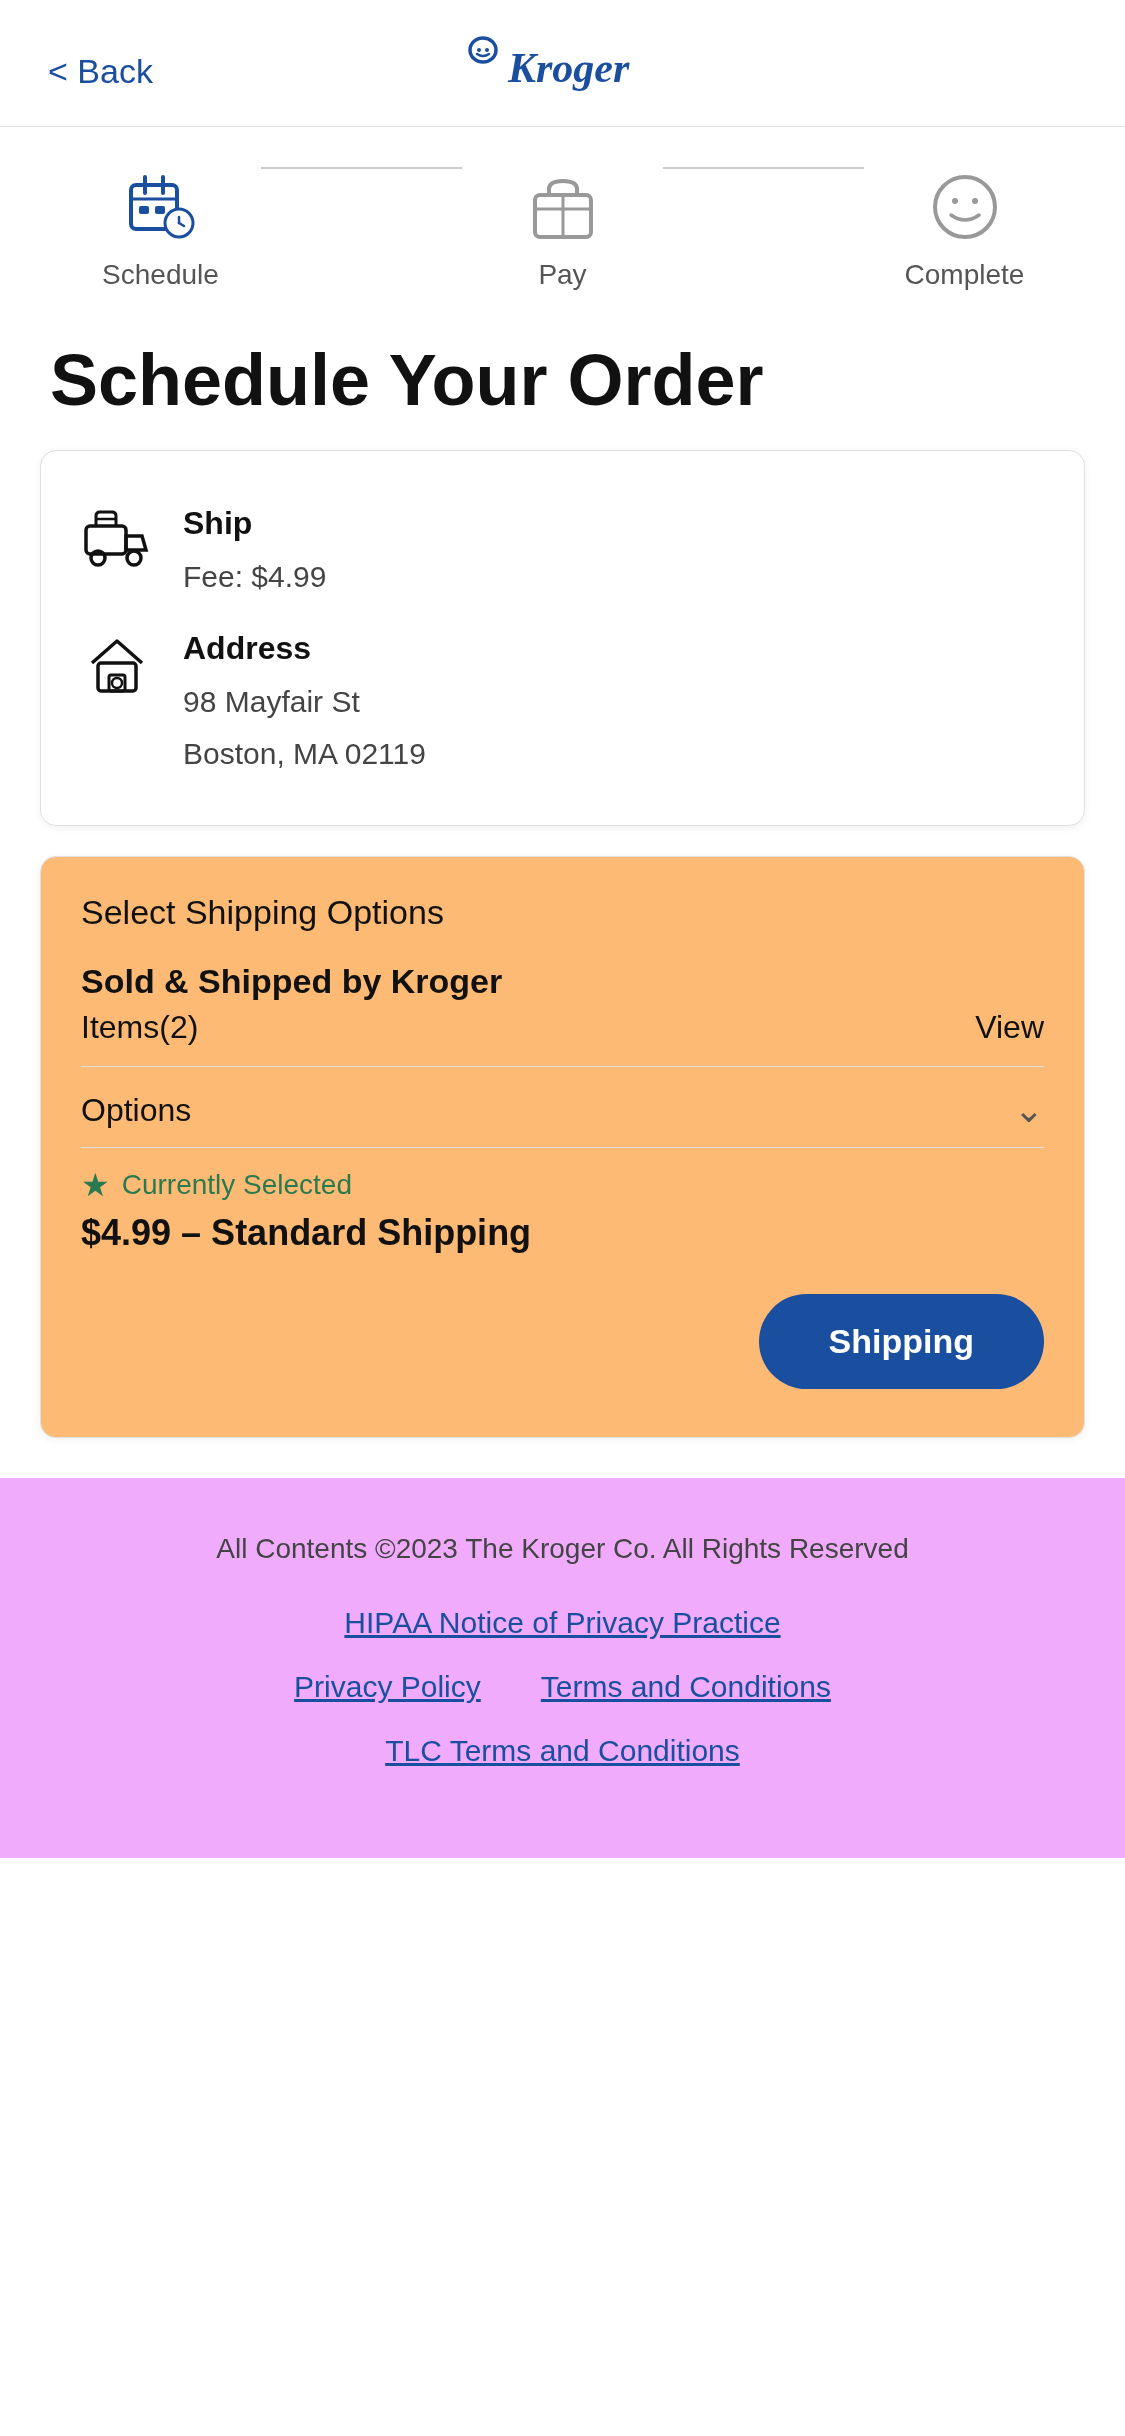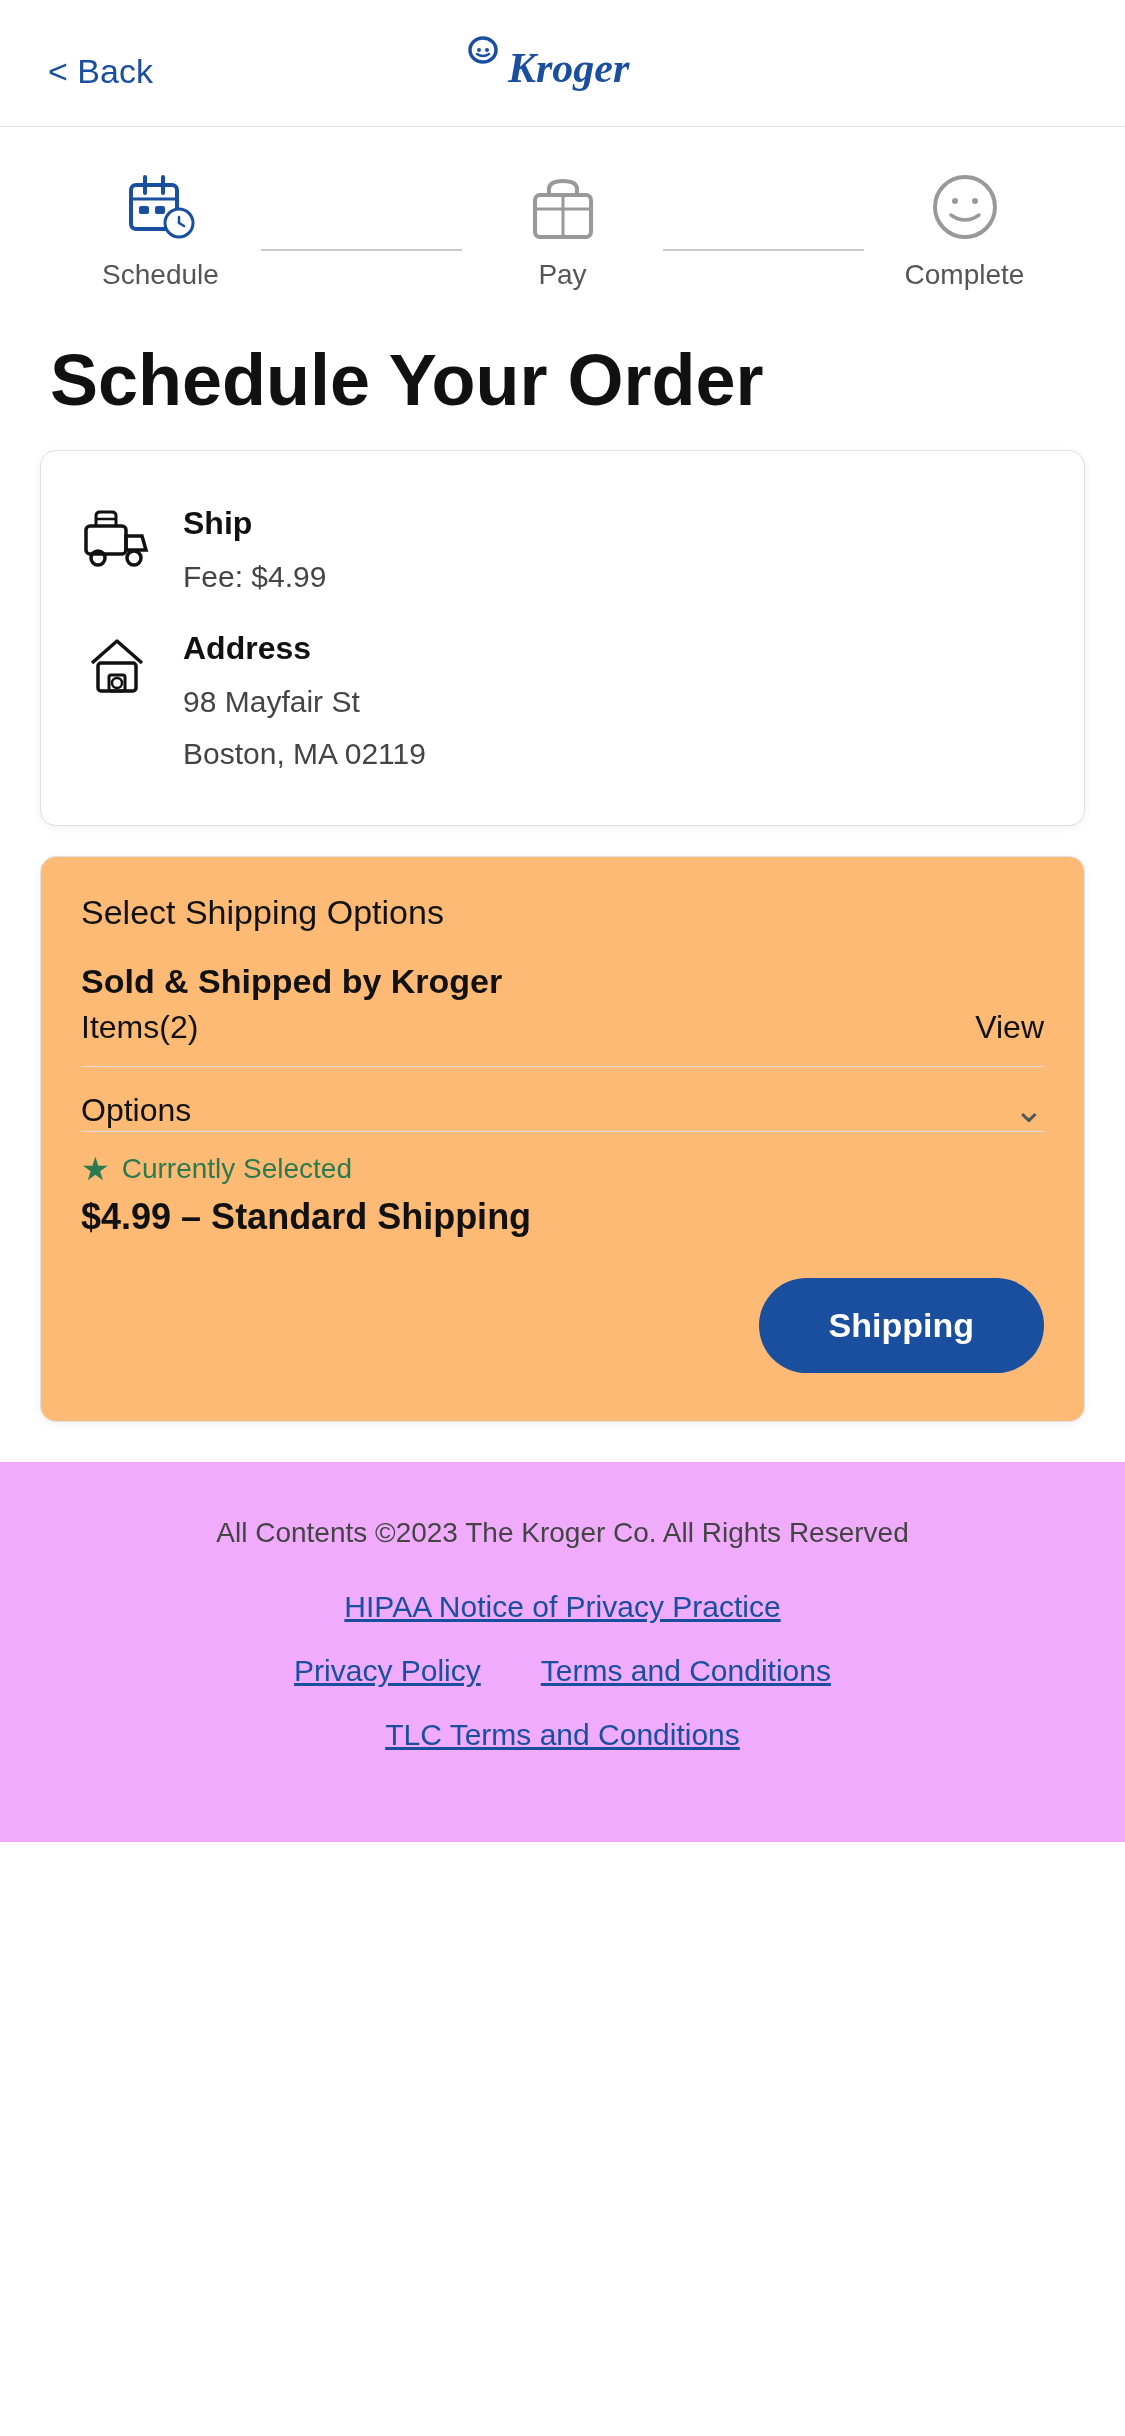--- a/index.html
+++ b/index.html
@@ -36,21 +36,21 @@
       justify-content: center;
     }
     .kroger-logo svg {
       width: 220px;
       height: 60px;
     }
 
     
     .progress-bar {
       display: flex;
-      align-items: flex-end;
+      align-items: flex-start;
       justify-content: space-between;
       padding: 40px 60px 20px;
       position: relative;
     }
     .step {
       display: flex;
       flex-direction: column;
       align-items: center;
       gap: 12px;
       flex: 1;
@@ -163,21 +163,21 @@
     .view-link {
       font-size: 32px;
       color: #111;
       text-decoration: none;
       cursor: pointer;
     }
     .options-row {
       display: flex;
       justify-content: space-between;
       align-items: center;
-      padding: 22px 0 0;
+      padding: 22px 0 16px;
       border-bottom: 1px solid #ddd;
     }
     .options-label {
       font-size: 32px;
       color: #111;
     }
     .chevron-icon {
       font-size: 36px;
       color: #555;
     }

